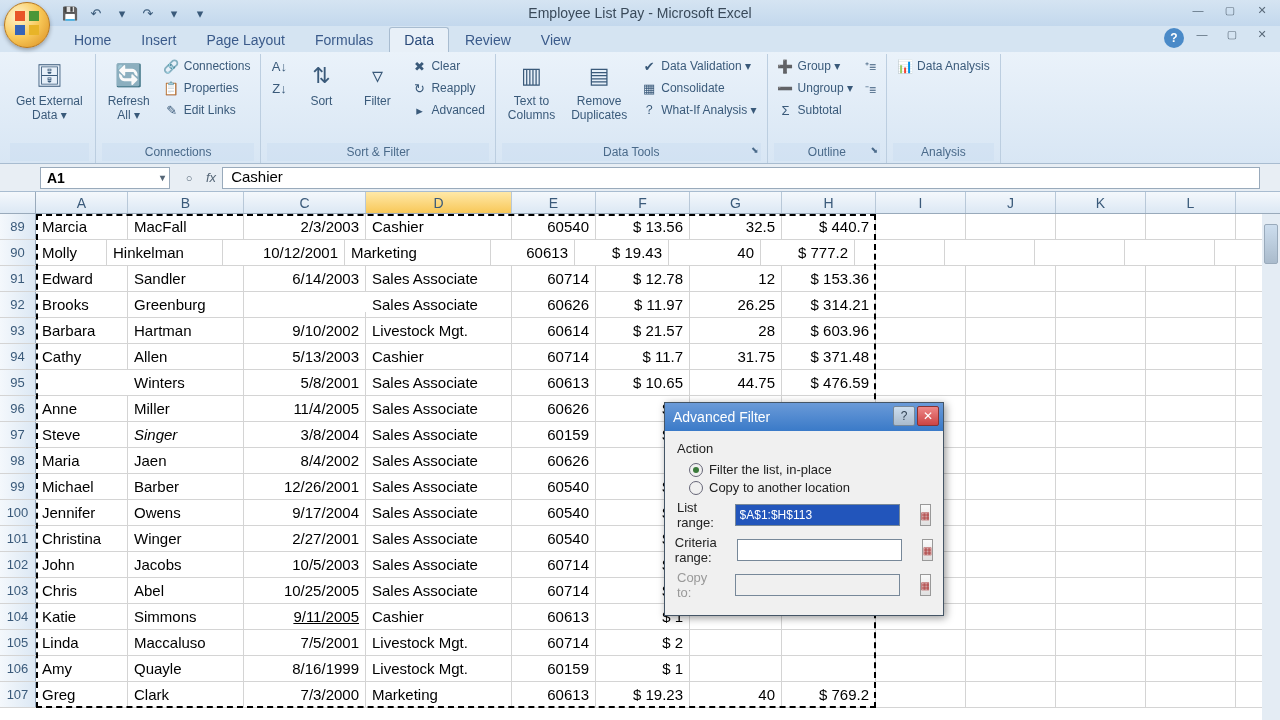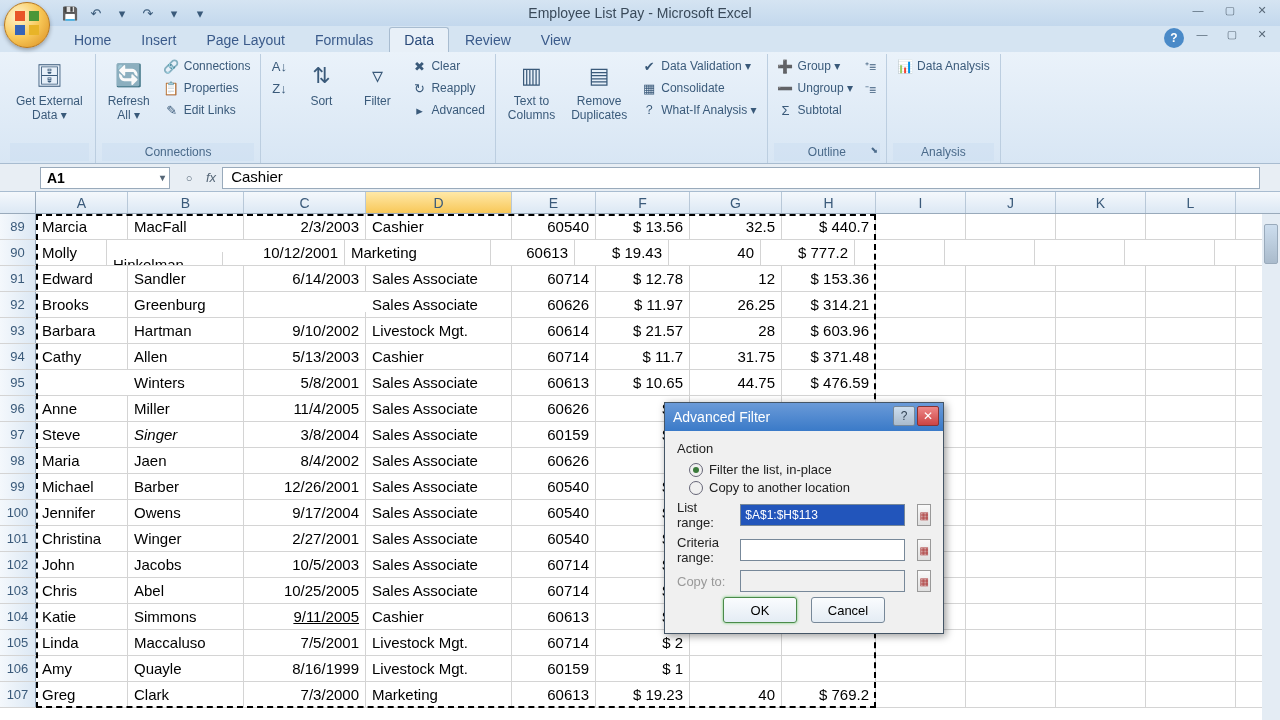--- a/index.html
+++ b/index.html
@@ -60,21 +60,21 @@
 .dialog{position:absolute;left:664px;top:402px;width:280px;background:#f0f0f0;border:1px solid #456;box-shadow:2px 2px 8px rgba(0,0,0,.4);z-index:100;}
 .dlg-title{height:28px;background:linear-gradient(#6a9ad8,#3a7ac8);color:#fff;display:flex;align-items:center;padding:0 8px;font-size:14px;position:relative;}
 .dlg-ctrls{position:absolute;right:4px;top:3px;display:flex;gap:2px;}
 .dlg-x{width:22px;height:20px;background:linear-gradient(#e88,#c44);border:1px solid #833;color:#fff;font-size:12px;display:flex;align-items:center;justify-content:center;border-radius:2px;}
 .dlg-h{width:22px;height:20px;background:linear-gradient(#cde,#abc);border:1px solid #789;color:#345;font-size:12px;display:flex;align-items:center;justify-content:center;border-radius:2px;}
 .dlg-body{padding:10px 12px;font-size:13px;color:#222;}
 .dlg-body legend,.dlg-action-lbl{font-size:13px;margin-bottom:6px;}
 .radio-row{display:flex;align-items:center;gap:6px;margin:3px 0 3px 12px;}
 .radio{width:14px;height:14px;border:1px solid #667;border-radius:50%;position:relative;}
 .radio.checked::after{content:"";position:absolute;left:3px;top:3px;width:6px;height:6px;background:#3a7a3a;border-radius:50%;}
-.field-row{display:flex;align-items:center;margin:5px 0;gap:12px;justify-content:center;}
+.field-row{display:flex;align-items:center;margin:5px 0;gap:20px;justify-content:center;}
 .field-row label{width:88px;}
 .field-row input{flex:1;height:22px;border:1px solid #789;padding:0 4px;font-size:12px;background:#fff;}
 .field-row input.sel{background:#2255bb;color:#fff;}
 .field-row.disabled{color:#999;}
 .range-btn{width:22px;height:22px;border:1px solid #999;background:linear-gradient(#fafafa,#e0e0e0);display:flex;align-items:center;justify-content:center;font-size:10px;color:#a33;}
 .chk-row{display:flex;align-items:center;gap:6px;margin:6px 0 12px;}
 .chk{width:14px;height:14px;border:1px solid #667;background:#fff;}
 .dlg-btns{display:flex;justify-content:center;gap:14px;}
 .dlg-btn{width:74px;height:26px;border:1px solid #789;background:linear-gradient(#fafcfe,#e4ecf4);border-radius:3px;font-size:13px;}
 .dlg-btn.primary{border:1px solid #4a8a4a;box-shadow:0 0 3px #6ac86a;}
@@ -181,20 +181,21 @@
         <div class="small-btn">
             <span class="ico">↻</span>
             <span>Reapply</span>
           </div>
         <div class="small-btn">
             <span class="ico">▸</span>
             <span>Advanced</span>
           </div>
       </div>
     </div>
+    <div class="group-label">Sort &amp; Filter</div>
   </div>
   <div class="group">
     <div class="group-body">
       <div class="big-btn">
           <div class="ico">▥</div>
           <span style="white-space:pre-line">Text to
 Columns</span>
         </div>
       <div class="big-btn">
           <div class="ico">▤</div>
@@ -209,20 +210,21 @@
         <div class="small-btn">
             <span class="ico">▦</span>
             <span>Consolidate</span>
           </div>
         <div class="small-btn">
             <span class="ico">？</span>
             <span>What-If Analysis ▾</span>
           </div>
       </div>
     </div>
+    <div class="group-label launcher">Data Tools</div>
   </div>
   <div class="group">
     <div class="group-body">
       <div class="vstack">
         <div class="small-btn">
             <span class="ico">➕</span>
             <span>Group ▾</span>
           </div>
         <div class="small-btn">
             <span class="ico">➖</span>
@@ -290,21 +292,21 @@
         <div class="cell colw-G r" style="width: 92px;">32.5</div>
         <div class="cell colw-H r" style="width: 94px;">$    440.7</div>
         <div class="cell colw-I" style="width: 90px;"></div>
         <div class="cell colw-J" style="width: 90px;"></div>
         <div class="cell colw-K" style="width: 90px;"></div>
         <div class="cell colw-L" style="width: 90px;"></div>
       </div>
       <div class="row">
         <div class="rowhead">90</div>
         <div class="cell colw-A" style="width: 71px;">Molly</div>
-        <div class="cell colw-B" style="width: 116px; margin-top: 12px;">Hinkelman</div>
+        <div class="cell colw-B" style="width: 116px;">Hinkelman</div>
         <div class="cell colw-C r" style="width: 122px;">10/12/2001</div>
         <div class="cell colw-D" style="width: 146px;">Marketing</div>
         <div class="cell colw-E r" style="width: 84px;">60613</div>
         <div class="cell colw-F r" style="width: 94px;">$    19.43</div>
         <div class="cell colw-G r" style="width: 92px;">40</div>
         <div class="cell colw-H r" style="width: 94px;">$    777.2</div>
         <div class="cell colw-I" style="width: 90px;"></div>
         <div class="cell colw-J" style="width: 90px;"></div>
         <div class="cell colw-K" style="width: 90px;"></div>
         <div class="cell colw-L" style="width: 90px;"></div>
@@ -597,18 +599,14 @@
     <div class="field-row">
       <label>Criteria range:</label>
       <input style="">
       <div class="range-btn">▦</div>
     </div>
     <div class="field-row disabled">
       <label>Copy to:</label>
       <input disabled="" style="background: rgb(240, 240, 240);">
       <div class="range-btn">▦</div>
     </div>
-    <div class="dlg-btns">
-      <button class="dlg-btn primary">OK</button>
-      <button class="dlg-btn">Cancel</button>
-    </div>
   </div>
 </div>
 
 </body></html>

